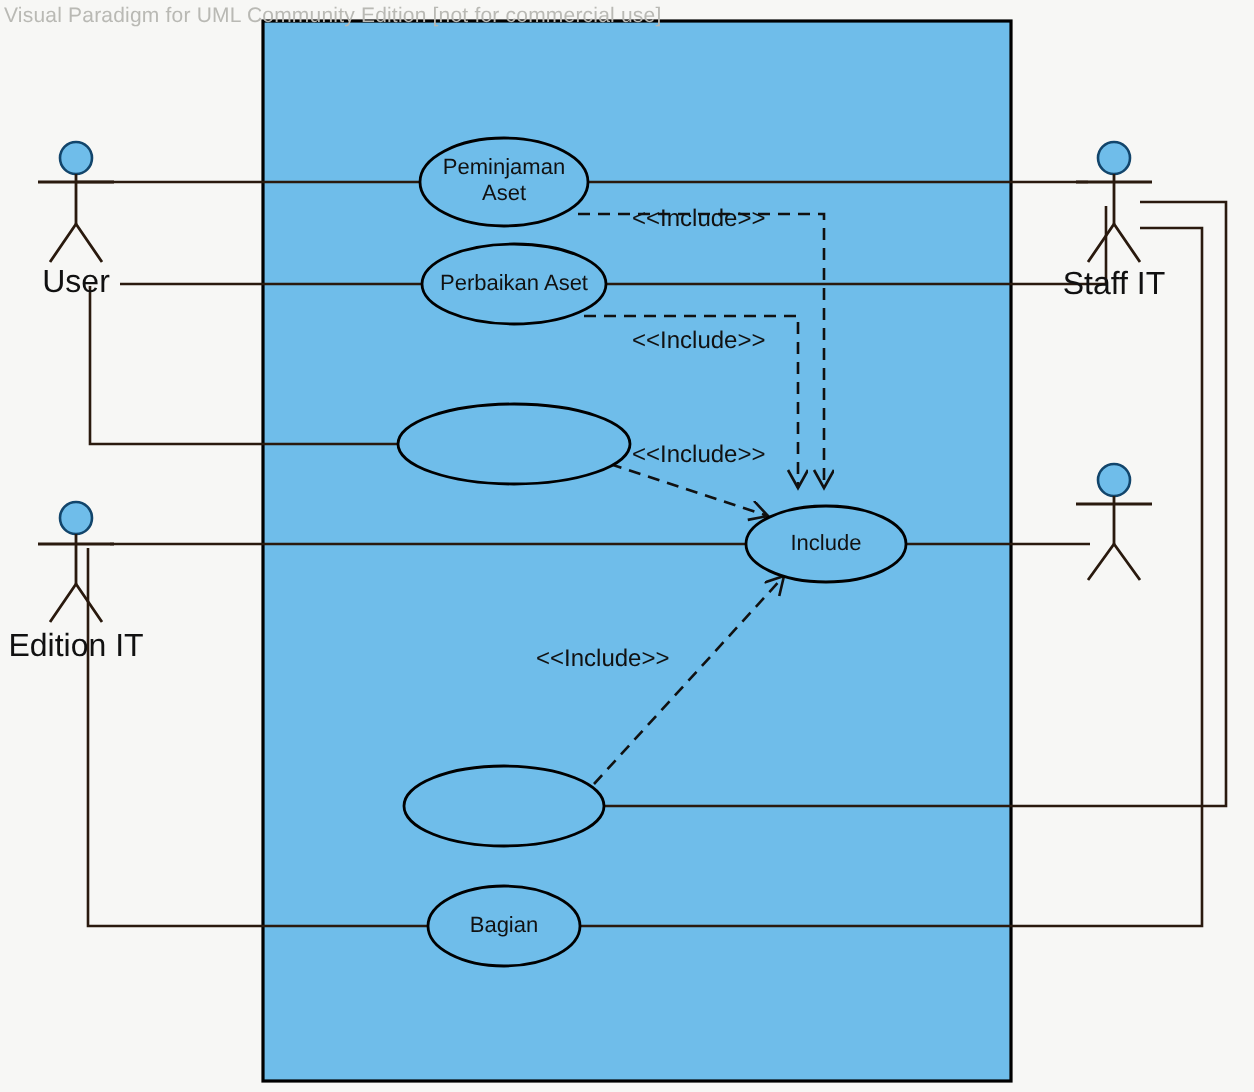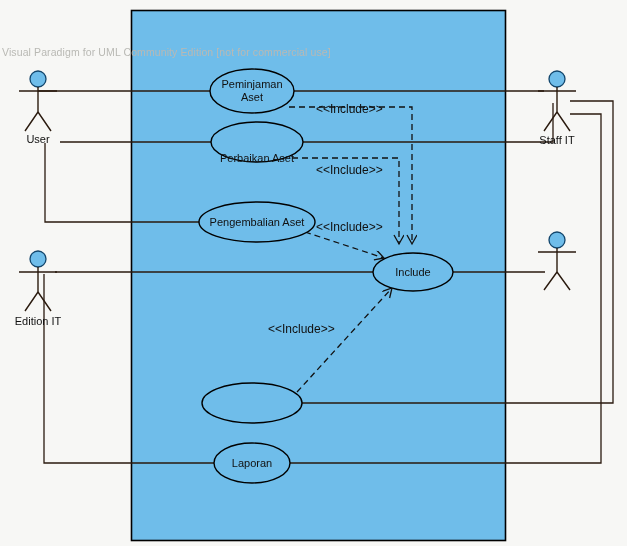--- a/index.html
+++ b/index.html
@@ -6,33 +6,32 @@
   #stage{
     position:relative;width:627px;height:546px;
     background:#f7f7f5;overflow:hidden;
     font-family:"Liberation Sans",sans-serif;
   }
   #svgroot{position:absolute;left:0;top:0;width:627px;height:546px;}
   .wm{
     position:absolute;left:2px;top:2px;
     font-size:10.5px;color:#b9b9b4;white-space:nowrap;
     letter-spacing:.1px;
-    margin-top:44px;
   }
   .sysTitle{
     position:absolute;left:0;top:2px;width:627px;
     text-align:center;font-size:12px;font-weight:bold;color:#1a1a1a;
     text-indent:23px;
   }
   .ucLabel{
     position:absolute;text-align:center;font-size:11px;color:#111;
     line-height:12.5px;white-space:pre-line;pointer-events:none;
   }
   .actorLabel{
-    position:absolute;text-align:center;font-size:11px;color:#111;
+    position:absolute;text-align:center;font-size:16px;color:#111;
     white-space:nowrap;
   }
   .incLabel{
     position:absolute;font-size:12px;color:#111;white-space:nowrap;
   }
 </style>
 </head>
 <body>
 
 <div id="stage">
@@ -116,24 +115,23 @@
       <path d="M538,252 L576,252"></path>
       <path d="M557,272 L544,290 M557,272 L570,290"></path>
     </g>
   </svg>
 
   <div class="wm">Visual Paradigm for UML Community Edition [not for commercial use]</div>
 
 
   <div class="ucLabel" style="left:202px;top:78px;width:100px;">Peminjaman
 Aset</div>
-  <div class="ucLabel" style="left:202px;top:136px;width:110px;margin-top:16px;">Perbaikan Aset</div>
-  <div class="ucLabel" style="left:192px;top:216px;width:130px;">Pengembalian Aset</div>
+  <div class="ucLabel" style="left:202px;top:136px;width:110px;">Perbaikan Aset</div>
   <div class="ucLabel" style="left:363px;top:266px;width:100px;">Include</div>
-  <div class="ucLabel" style="left:207px;top:457px;width:90px;">Laporan</div>
+  <div class="ucLabel" style="left:207px;top:457px;width:90px;">Bagian</div>
 
   <div class="actorLabel" style="left:0px;top:133px;width:76px;">User</div>
   <div class="actorLabel" style="left:0px;top:315px;width:76px;">Edition IT</div>
   <div class="actorLabel" style="left:519px;top:134px;width:76px;">Staff IT</div>
 
   <div class="incLabel" style="left:316px;top:102px;">&lt;&lt;Include&gt;&gt;</div>
   <div class="incLabel" style="left:316px;top:163px;">&lt;&lt;Include&gt;&gt;</div>
   <div class="incLabel" style="left:316px;top:220px;">&lt;&lt;Include&gt;&gt;</div>
   <div class="incLabel" style="left:268px;top:322px;">&lt;&lt;Include&gt;&gt;</div>
 

